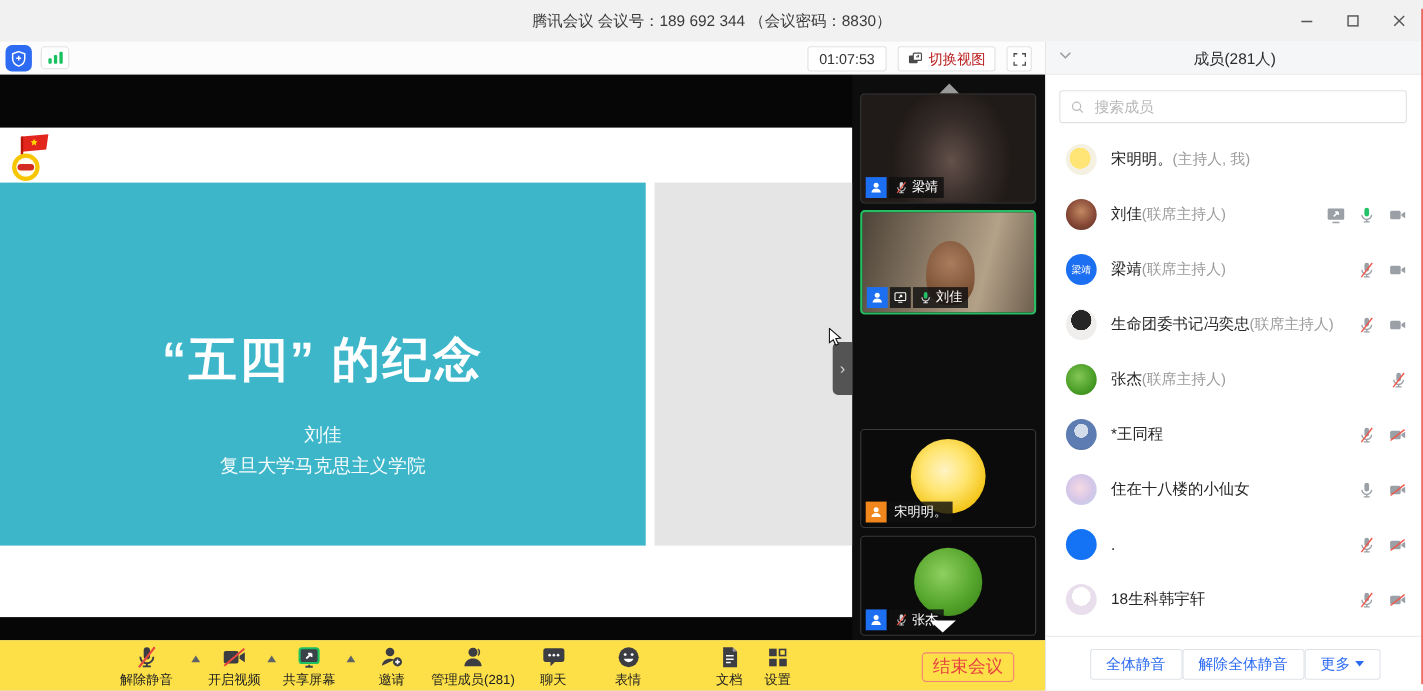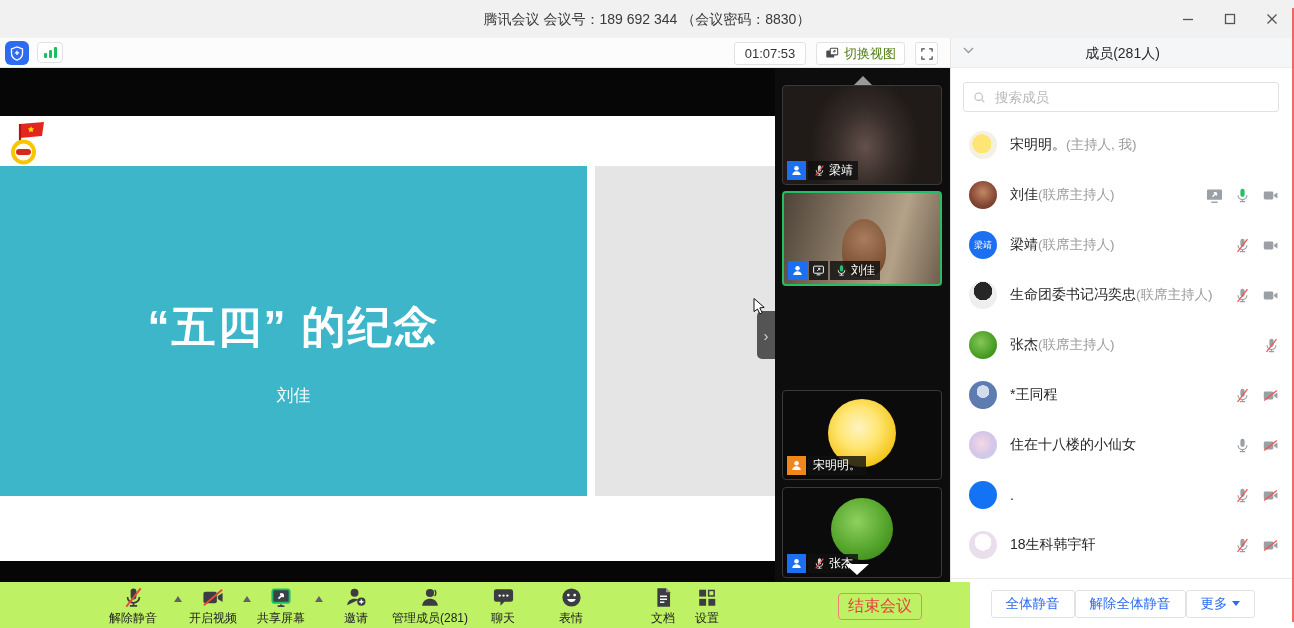--- a/index.html
+++ b/index.html
@@ -12,21 +12,21 @@
   .win-controls{position:absolute;right:14px;top:0;height:38px;display:flex;align-items:center;gap:26px;}
   .win-btn{width:16px;height:16px;display:flex;align-items:center;justify-content:center;cursor:default;}
 
   
   .subbar{position:absolute;left:0;top:38px;width:950px;height:30px;background:#fcfcfc;border-bottom:1px solid #e7e7e7;box-sizing:border-box;}
   .shield-btn{position:absolute;left:5px;top:3px;width:24px;height:24px;background:#2d6bf2;border-radius:6px;display:flex;align-items:center;justify-content:center;}
   .signal-btn{position:absolute;left:37px;top:4px;width:26px;height:21px;border:1px solid #e2e2e2;border-radius:4px;background:#fff;display:flex;align-items:flex-end;justify-content:center;gap:2px;padding-bottom:4px;box-sizing:border-box;}
   .sbar{width:3px;background:#17c25e;border-radius:1px;}
   .right-cluster{position:absolute;right:12px;top:4px;display:flex;gap:10px;align-items:center;padding-left:10px;}
   .timer-box{width:70px;height:21px;border:1px solid #e2e2e2;border-radius:3px;background:#fff;font-size:13px;color:#333;display:flex;align-items:center;justify-content:center;}
-  .view-btn{height:21px;border:1px solid #e2e2e2;border-radius:3px;background:#fff;font-size:13px;color:#4d7c0f;display:flex;align-items:center;gap:5px;padding:0 8px;}
+  .view-btn{height:21px;border:1px solid #e2e2e2;border-radius:3px;background:#fff;font-size:13px;color:#b91c1c;display:flex;align-items:center;gap:5px;padding:0 8px;}
   .fs-btn{width:21px;height:21px;border:1px solid #e2e2e2;border-radius:3px;background:#fff;display:flex;align-items:center;justify-content:center;}
 
   
   .main{position:absolute;left:0;top:68px;width:950px;height:514px;background:#060606;}
   .stage{position:absolute;left:0;top:0;width:775px;height:514px;background:#060606;overflow:hidden;}
   .slide{position:absolute;left:0;top:48px;width:775px;height:445px;background:#ffffff;}
   .emblem{position:absolute;left:7px;top:5px;}
   .teal{position:absolute;left:0;top:50px;width:587px;height:330px;background:#3db6ca;color:#fff;text-align:center;}
   .slide-title{position:absolute;left:0;top:132px;width:100%;font-size:44px;font-weight:600;letter-spacing:2px;}
   .slide-presenter{position:absolute;left:0;top:218px;width:100%;font-size:17px;opacity:.95;}
@@ -79,21 +79,21 @@
   .av7{background:#1472f5;}
   .av8{background:radial-gradient(circle at 50% 40%,#ffffff 0 38%,#e9dfec 39%);}
   .m-name{font-size:14px;color:#262626;white-space:nowrap;}
   .m-role{font-size:13.5px;color:#9b9b9b;white-space:nowrap;}
   .row-icons{position:absolute;right:14px;top:0;height:50px;display:flex;align-items:center;gap:10px;color:#9aa0a6;}
   .panel-footer{position:absolute;left:0;bottom:0;width:100%;height:50px;border-top:1px solid #ebebeb;box-sizing:border-box;display:flex;align-items:center;justify-content:center;background:#fff;}
   .pf-btn{height:26px;border:1px solid #dfe3e8;border-radius:3px;background:#fff;color:#2d6bf2;font-size:13.5px;display:flex;align-items:center;justify-content:center;padding:0 14px;gap:4px;cursor:default;}
   .more-arrow{width:0;height:0;border-left:4px solid transparent;border-right:4px solid transparent;border-top:5px solid #2d6bf2;display:inline-block;}
 
   
-  .toolbar{position:absolute;left:0;top:582px;width:950px;height:46px;background:#bef264;padding-left:20px;}
+  .toolbar{position:absolute;left:0;top:582px;width:950px;height:46px;background:#fde047;}
   .tb-item{position:absolute;top:4px;transform:translateX(-50%);display:flex;flex-direction:column;align-items:center;gap:1px;cursor:default;}
   .tb-label{font-size:12px;color:#222;white-space:nowrap;}
   .tb-caret{position:absolute;top:14px;width:0;height:0;border-left:4.5px solid transparent;border-right:4.5px solid transparent;border-bottom:6.5px solid #5f6368;}
   .end-btn{position:absolute;left:838px;top:11px;width:82px;height:25px;border:1px solid #f08078;border-radius:4px;color:#e64340;font-size:16px;display:flex;align-items:center;justify-content:center;background:transparent;}
 
   .share-border{position:absolute;right:0;top:8px;width:2px;height:614px;background:rgba(235,70,60,.8);z-index:50;}
   svg{display:block;}
 </style>
 </head>
 <body>
@@ -160,20 +160,21 @@
             <path d="M13 3 v27" stroke="#b61408" stroke-width="2.2"></path>
             <path d="M24 5.2l1 2 2.2.3-1.6 1.5.4 2.2-2-1-2 1 .4-2.2-1.6-1.5 2.2-.3z" fill="#ffd800"></path>
             <circle cx="16.5" cy="31" r="12.5" fill="#f7c600"></circle>
             <circle cx="16.5" cy="31" r="8.6" fill="#fffdf2"></circle>
             <rect x="9" y="28" width="15" height="6" rx="3" fill="#d42b1e"></rect>
           </svg>
         </span>
         <div class="teal">
           <div class="slide-title">“五四” 的纪念</div>
           <div class="slide-presenter">刘佳</div>
+          <div class="slide-org">复旦大学马克思主义学院</div>
         </div>
         <div class="gray-block"></div>
       </div>
       <div class="next-btn">›</div>
       <span class="cursor">
         <svg width="14" height="17" viewBox="0 0 14 17">
             <path d="M1 0.5 L11.2 9.4 L6.8 9.9 L9.2 14.8 L6.9 15.9 L4.5 11 L1 13.6 Z" fill="#fff" stroke="#111" stroke-width="1"></path>
           </svg>
       </span>
     </div>

